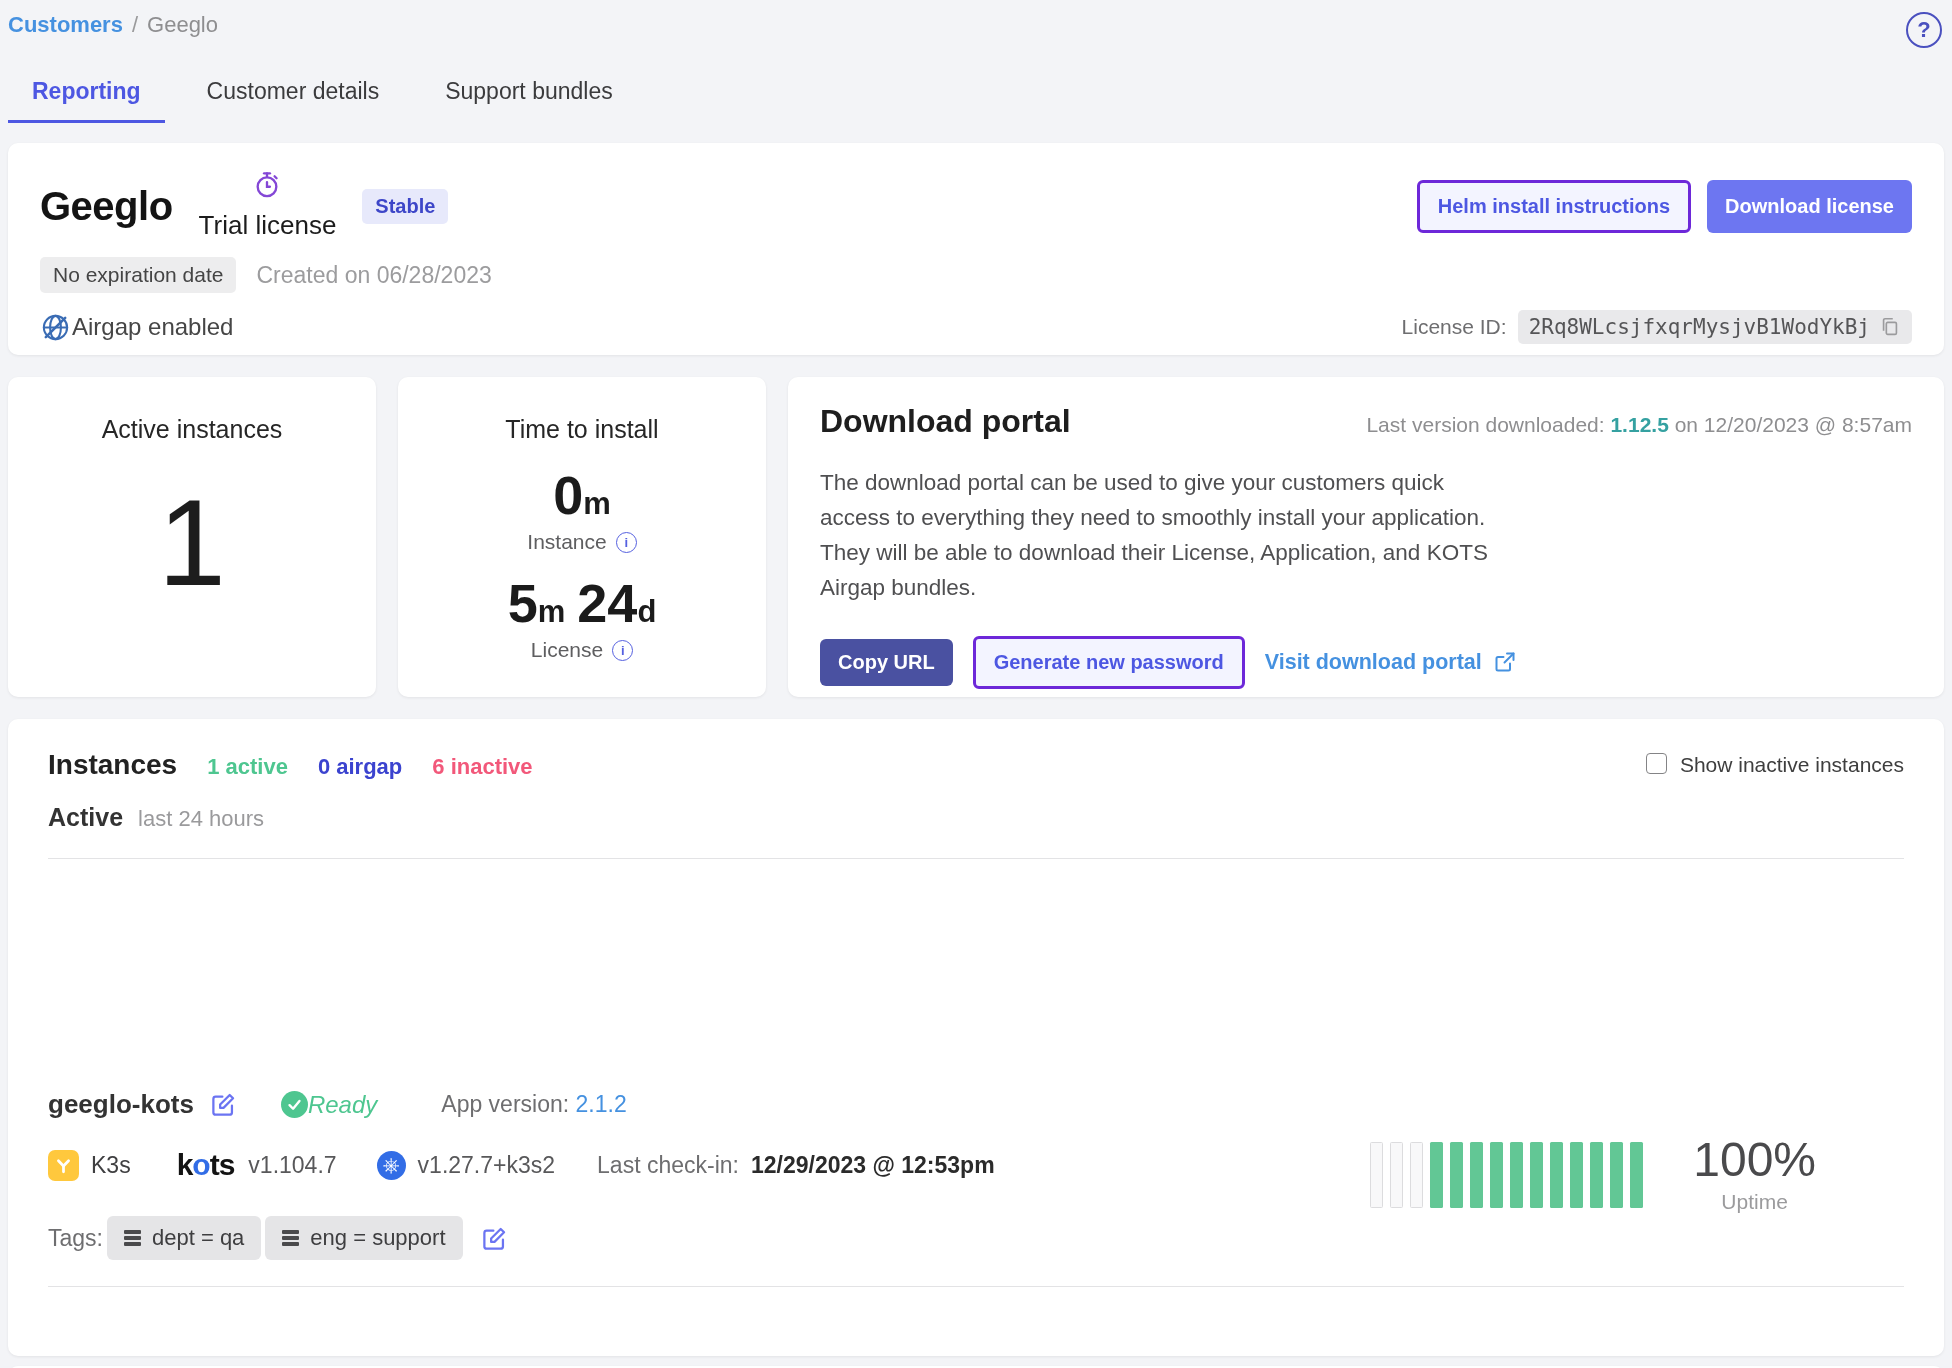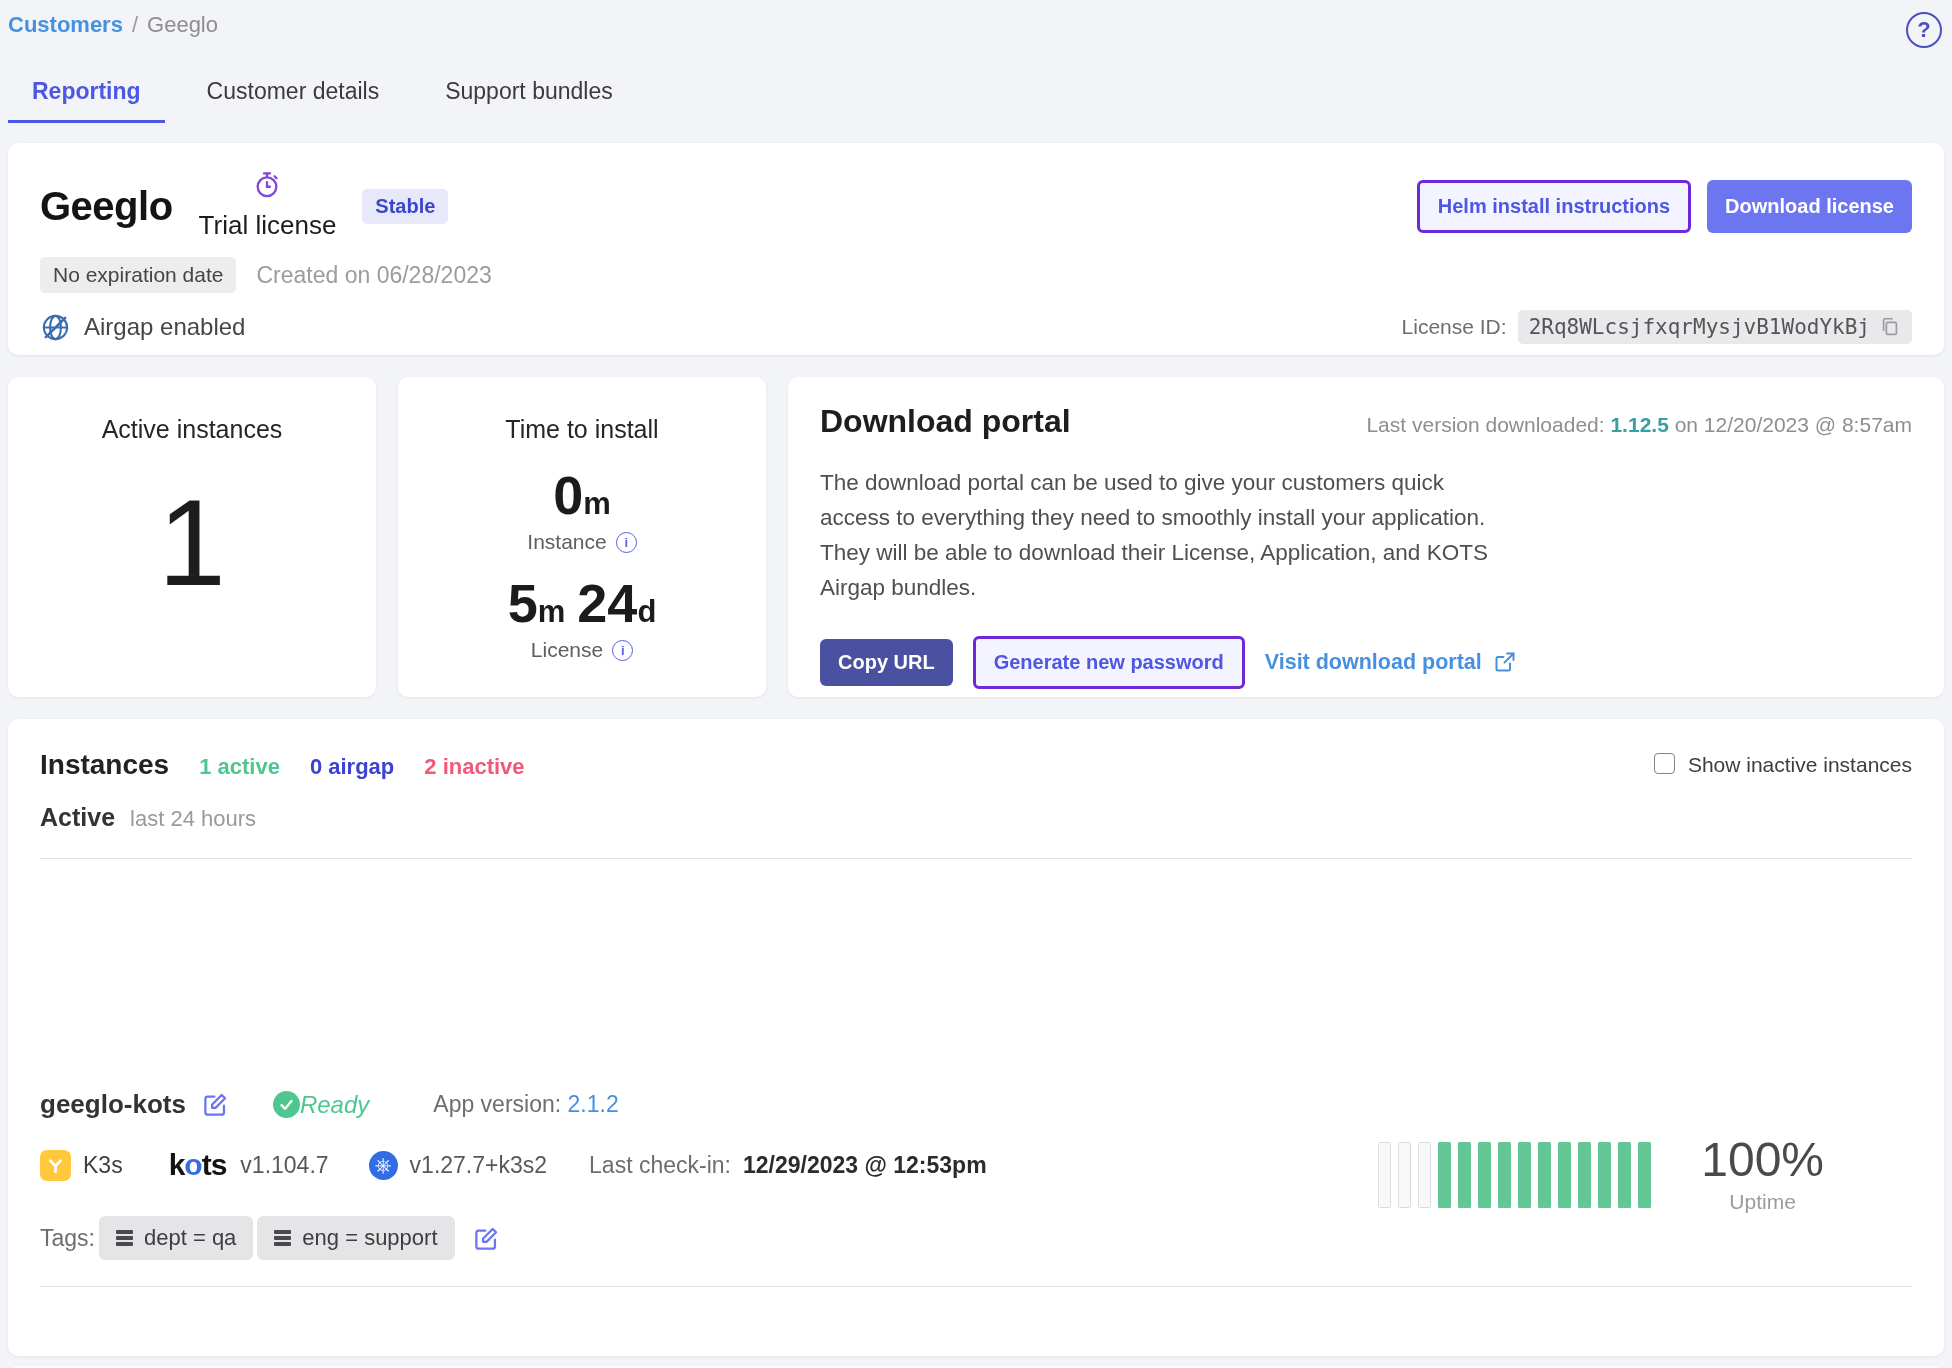--- a/index.html
+++ b/index.html
@@ -35,21 +35,21 @@
   .badge-stable { font-size:20px; font-weight:700; color:var(--badge_text,#3d46c8); background:var(--badge_bg,#e7e9fb); padding:6px 13px; border-radius:5px; }
   .cust-actions { display:flex; gap:16px; }
   .btn { font-family:inherit; font-size:20px; font-weight:700; border-radius:6px; padding:12px 18px; cursor:pointer; }
   .btn.outline { color:var(--accent_indigo,#5560e8); background:#f3f4ff; border:3px solid #6d28d9; }
   .btn.primary { color:#fff; background:var(--primary_button,#6d76f1); border:none; }
   .btn.dark { color:#fff; background:var(--dark_button,#4a51a1); border:none; }
   .cust-row2 { display:flex; align-items:center; gap:20px; margin-top:16px; }
   .pill-gray { background:#ededee; color:#454545; font-size:21px; padding:6px 13px; border-radius:5px; }
   .created { color:#9c9c9e; font-size:23px; }
   .cust-row3 { display:flex; justify-content:space-between; align-items:center; margin-top:17px; }
-  .airgap { display:flex; align-items:center; gap:13px; font-size:24px; color:#464646; }
+  .airgap { display:flex; align-items:center; gap:1px; font-size:24px; color:#464646; }
   .license-id { display:flex; align-items:center; gap:11px; }
   .lid-label { font-size:21px; color:#6e6e70; }
   .lid-pill { display:flex; align-items:center; gap:9px; background:#e9e9eb; border-radius:5px; padding:5px 11px; }
   .lid-value { font-family:"DejaVu Sans Mono",monospace; font-size:21px; color:#555557; }
   
   .cards-row { display:flex; gap:22px; margin-top:22px; }
   .stat-card { width:368px; height:320px; text-align:center; padding-top:38px; }
   .stat-title { font-size:25px; color:#262626; }
   .stat-big { font-size:122px; font-weight:400; color:#1d1d1d; line-height:1; margin-top:38px; }
   .tti-value { margin-top:24px; color:#1b1b1b; line-height:1; }
@@ -62,21 +62,21 @@
   
   .portal-card { flex:1; height:320px; padding:26px 32px; }
   .portal-head { display:flex; justify-content:space-between; align-items:baseline; }
   .portal-title { font-size:32px; font-weight:700; color:#1e1e1e; }
   .last-version { font-size:21px; color:#8e8e90; }
   .last-version .teal { color:var(--teal,#35a1a1); font-weight:700; cursor:pointer; }
   .portal-desc { margin-top:26px; font-size:22.5px; color:#4f4f51; line-height:1.55; max-width:700px; }
   .portal-actions { margin-top:30px; display:flex; align-items:center; gap:20px; }
   .link-ext { display:flex; align-items:center; gap:11px; color:var(--link_blue,#4591e0); font-size:21.5px; font-weight:700; cursor:pointer; text-decoration:none; }
   
-  .instances-card { margin-top:22px; height:637px; padding:30px 32px 0; }
+  .instances-card { margin-top:22px; height:637px; padding:30px 40px 0; }
   .inst-head { display:flex; justify-content:space-between; align-items:center; }
   .inst-left { display:flex; align-items:baseline; gap:30px; }
   .inst-title { font-size:28px; font-weight:700; color:#222; }
   .count { font-size:22px; font-weight:700; cursor:pointer; text-decoration:none; }
   .count.active { color:var(--green,#3fbf8e); }
   .count.airgap { color:var(--airgap_count,#3b43cf); }
   .count.inactive { color:var(--inactive_pink,#f2587a); }
   .show-inactive { display:flex; align-items:flex-start; gap:13px; font-size:21px; color:#3e3e3e; cursor:pointer; }
   .checkbox { width:21px; height:21px; border:1.5px solid #848486; border-radius:4px; background:#fff; display:inline-block; }
   .active-row { margin-top:22px; display:flex; align-items:flex-end; gap:15px; }
@@ -239,21 +239,21 @@
       </div>
     </div>
   </div>
 
   <div class="card instances-card">
     <div class="inst-head">
       <div class="inst-left">
         <div class="inst-title">Instances</div>
         <a class="count active">1 active</a>
         <a class="count airgap">0 airgap</a>
-        <a class="count inactive">2 inactive</a>
+        <a class="count inactive">6 inactive</a>
       </div>
       <label class="show-inactive">
         <span class="checkbox"></span>
         <span>Show inactive instances</span>
       </label>
     </div>
 
     <div class="active-row">
       <span class="active-bold">Active</span>
       <span class="active-sub">last 24 hours</span>

